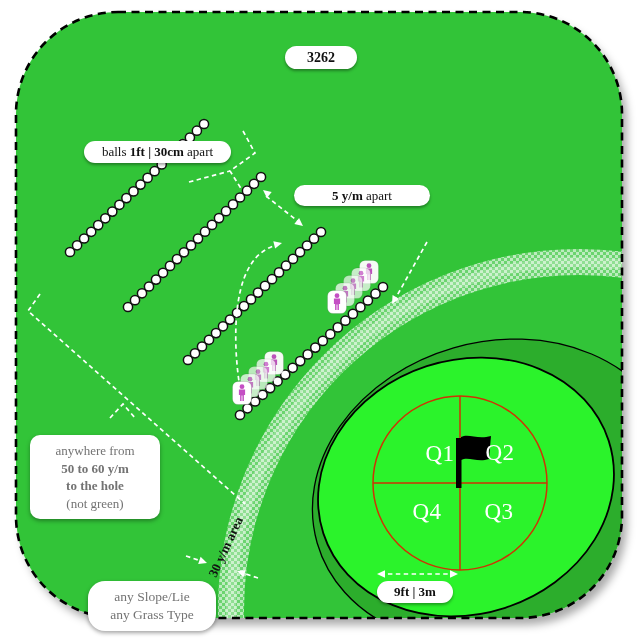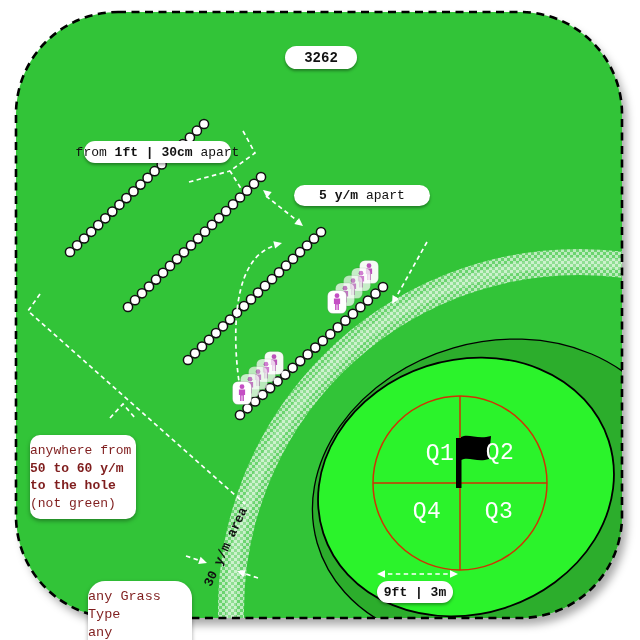--- a/index.html
+++ b/index.html
@@ -1,26 +1,26 @@
 <!DOCTYPE html>
 <html><head>
 <meta charset="utf-8">
 <style>
   html,body{margin:0;padding:0;background:#ffffff;}
   #stage{position:relative;width:640px;height:640px;background:#ffffff;overflow:hidden;
-         font-family:Liberation Mono, monospace;}
+         font-family:Liberation Serif, serif;}
   #stage svg{position:absolute;left:0;top:0;}
   .overlay{position:absolute;left:0;top:0;width:640px;height:640px;pointer-events:none;}
   .pill{position:absolute;background:#ffffff;border-radius:14px;
         box-shadow:0 2px 3px rgba(0,0,0,0.35);color:#111;font-size:13px;
         display:flex;align-items:center;justify-content:center;white-space:pre;}
   .pill .b{font-weight:bold;}
   .box{position:absolute;background:#ffffff;border-radius:10px;
-       box-shadow:0 2px 4px rgba(0,0,0,0.35);color:#7f1d1d;font-size:13px;
-       text-align:left;padding:7px 0;line-height:1.35;}
+       box-shadow:0 2px 4px rgba(0,0,0,0.35);color:#737373;font-size:13px;
+       text-align:center;padding:7px 12px;line-height:1.35;}
   .box .b{font-weight:bold;}
   .qlabel{position:absolute;color:#ffffff;font-size:23px;font-weight:400;
           transform:translate(-50%,-50%);letter-spacing:0.5px;}
   #band-label{position:absolute;left:226px;top:547px;transform:translate(-50%,-50%) rotate(-65deg);
           font-size:13px;font-weight:bold;color:#111;white-space:pre;}
   #pill-drill{font-weight:bold;font-size:14px;}
 </style>
 </head>
 <body>
 
@@ -223,39 +223,39 @@
 
     <rect x="16" y="12" width="606" height="606" rx="102" ry="102" fill="none" stroke-width="2.6" stroke-dasharray="8 5.5" stroke="#000000"></rect>
   </svg>
 
   <div class="overlay">
     <div class="pill" id="pill-drill" style="left:285px;top:46px;width:72px;height:23px;">
       <span>3262</span>
     </div>
 
     <div class="pill" style="left:84px;top:141px;width:147px;height:22px;">
-      <span>from </span><span class="b">1ft | 30cm</span><span> apart</span>
+      <span>balls </span><span class="b">1ft | 30cm</span><span> apart</span>
     </div>
 
     <div class="pill" style="left:294px;top:185px;width:136px;height:21px;">
       <span class="b">5 y/m</span><span> apart</span>
     </div>
 
     <div class="box" style="left:30px;top:435px;width:106px;">
       <div>anywhere from</div>
       <div class="b">50 to 60 y/m</div>
       <div class="b">to the hole</div>
       <div>(not green)</div>
     </div>
 
     <div id="band-label">30 y/m area</div>
 
     <div class="box" style="left:88px;top:581px;width:104px;border-radius:17px;font-size:13.5px;">
+      <div>any Slope/Lie</div>
       <div>any Grass Type</div>
-      <div>any Slope/Lie</div>
     </div>
 
     <div class="pill" style="left:377px;top:581px;width:76px;height:22px;font-weight:bold;">
       <span>9ft | 3m</span>
     </div>
 
     <div class="qlabel" style="left:429px;top:454px;margin-left:11px;">Q1</div>
     <div class="qlabel" style="left:500px;top:453px;">Q2</div>
     <div class="qlabel" style="left:499px;top:512px;">Q3</div>
     <div class="qlabel" style="left:427px;top:512px;">Q4</div>

